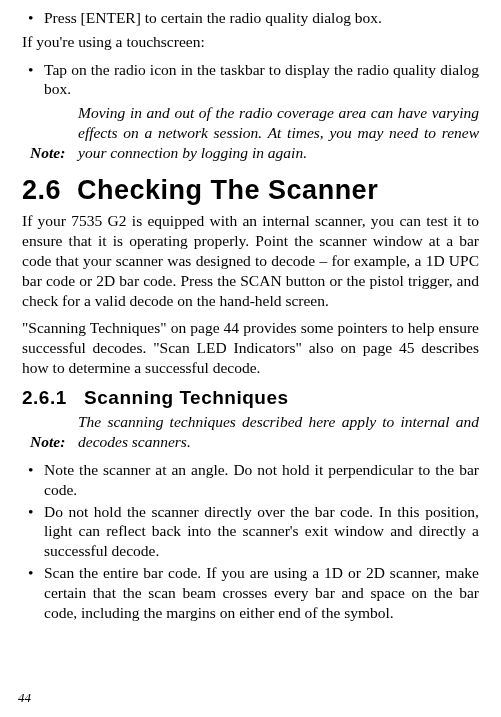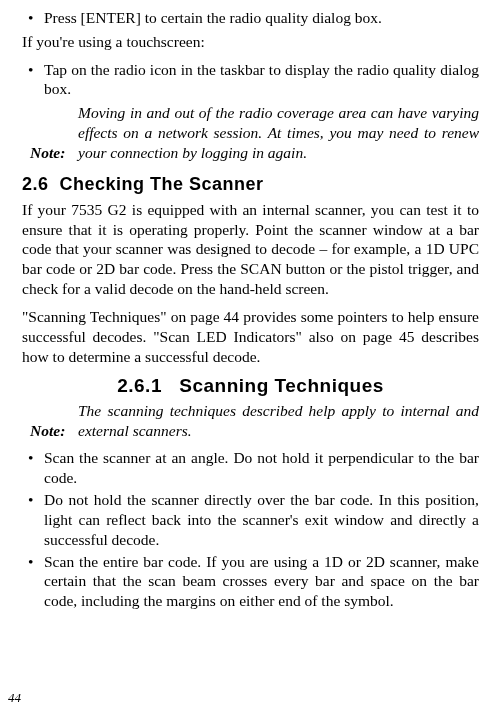--- a/index.html
+++ b/index.html
@@ -51,37 +51,36 @@
   }
   .note-body {
     font-style: italic;
     flex: 1;
     text-align: justify;
   }
   h2.sec {
     font-family: "Arial Narrow", "Helvetica Condensed", "Impact", sans-serif;
     font-stretch: condensed;
     font-weight: 600;
-    font-size: 18px;
+    font-size: 27px;
     letter-spacing: 0.5px;
     margin: 10px 0 4px 0;
   }
   h3.subsec {
     font-family: "Arial Narrow", "Helvetica Condensed", "Impact", sans-serif;
     font-stretch: condensed;
     font-weight: 600;
     font-size: 19px;
     letter-spacing: 0.5px;
     margin: 8px 0 2px 0;
-    text-align: center;
   }
   .footer {
     position: absolute;
     bottom: 10px;
-    left: 8px;
+    left: 18px;
     right: 22px;
     display: flex;
     justify-content: space-between;
     align-items: baseline;
     font-style: italic;
     font-size: 13px;
   }
   .footer .pagenum {
     font-style: italic;
   }
@@ -117,27 +116,27 @@
 
 <p class="para">If your 7535 G2 is equipped with an internal scanner, you can test it to ensure that it is operating properly. Point the scanner window at a bar code that your scanner was designed to decode – for example, a 1D UPC bar code or 2D bar code. Press the SCAN button or the pistol trigger, and check for a valid decode on the hand-held screen.</p>
 <p class="para">"Scanning Techniques" on page 44 provides some pointers to help ensure successful decodes. "Scan LED Indicators" also on page 45 describes how to determine a successful decode.</p>
 
 <h3 class="subsec">
   <span>2.6.1</span>&nbsp;&nbsp;&nbsp;<span>Scanning Techniques</span>
 </h3>
 
 <div class="note-row" style="margin-top:0;">
   <div class="note-label">Note:</div>
-  <div class="note-body">The scanning techniques described help apply to internal and external scanners.</div>
+  <div class="note-body">The scanning techniques described here apply to internal and decodes scanners.</div>
 </div>
 
 <div class="bullet-block">
   <div class="bullet-row">
     <div class="bullet-dot">•</div>
-    <div class="bullet-text">Scan the scanner at an angle. Do not hold it perpendicular to the bar code.</div>
+    <div class="bullet-text">Note the scanner at an angle. Do not hold it perpendicular to the bar code.</div>
   </div>
   <div class="bullet-row">
     <div class="bullet-dot">•</div>
     <div class="bullet-text"><span>Do </span><span class="ital">not</span><span> hold the scanner directly over the bar code. In this position, light can reflect back into the scanner's exit window and directly a successful decode.</span></div>
   </div>
   <div class="bullet-row">
     <div class="bullet-dot">•</div>
     <div class="bullet-text">Scan the entire bar code. If you are using a 1D or 2D scanner, make certain that the scan beam crosses every bar and space on the bar code, including the margins on either end of the symbol.</div>
   </div>
 </div>

